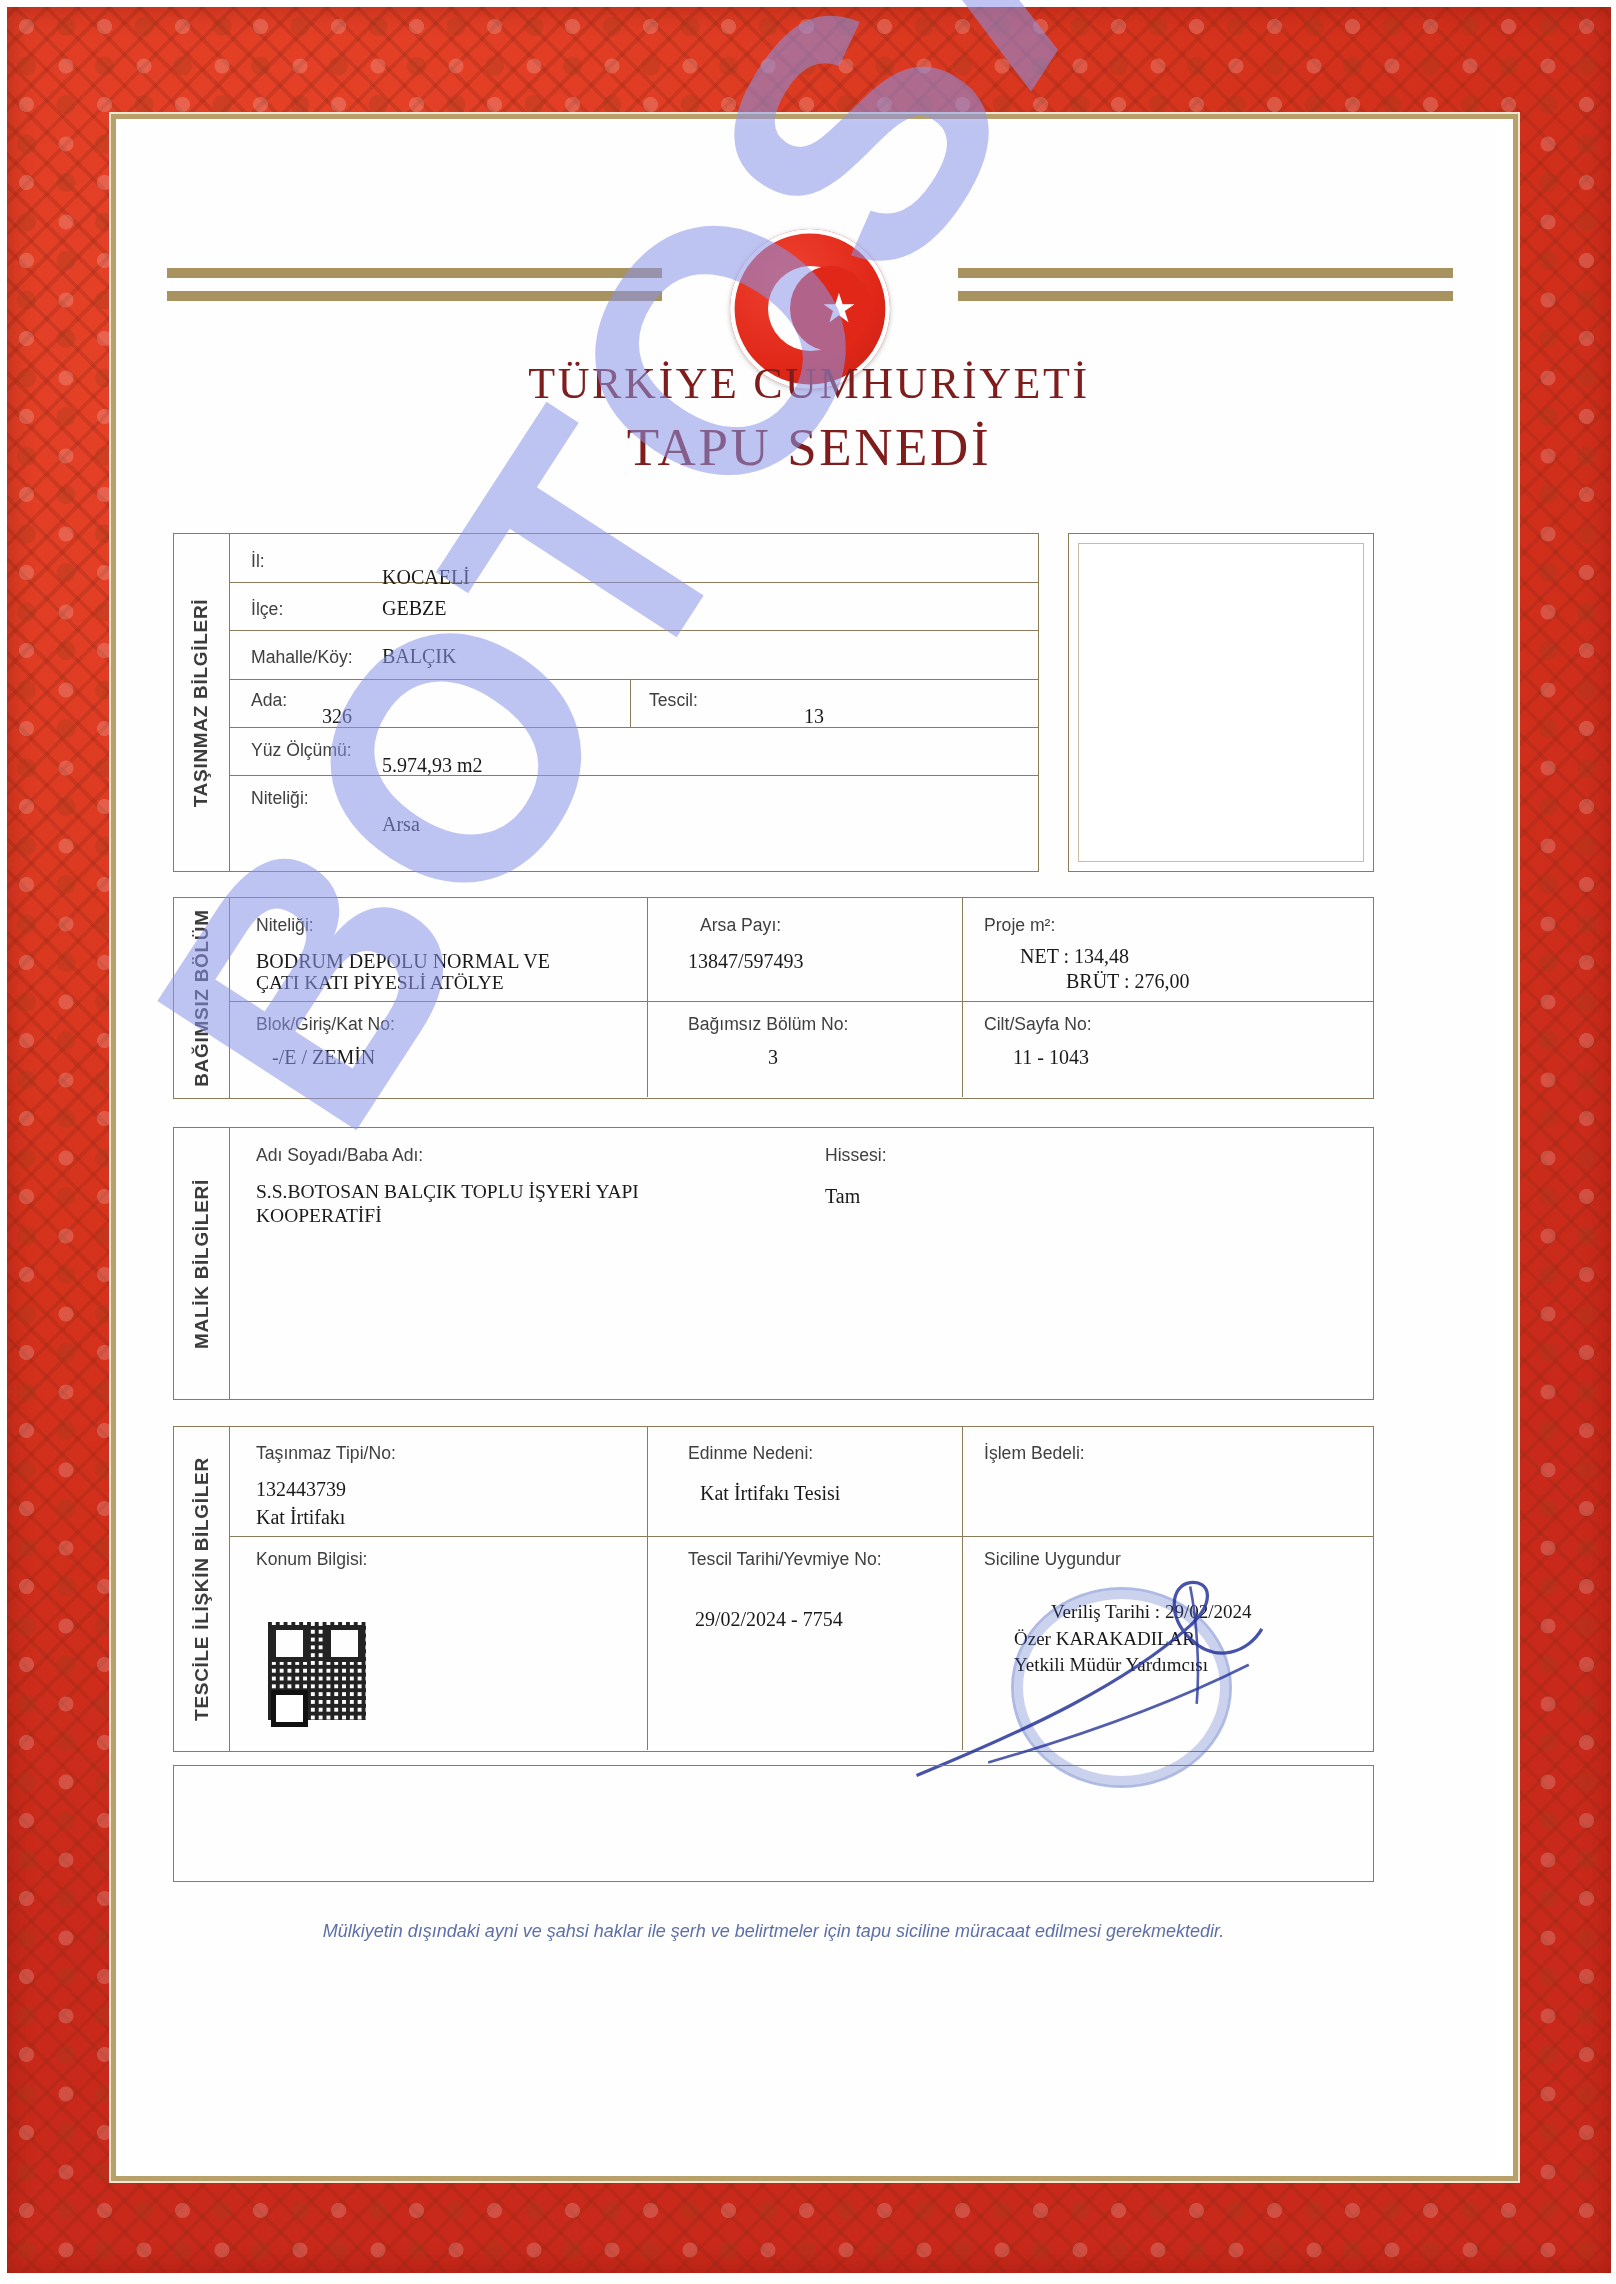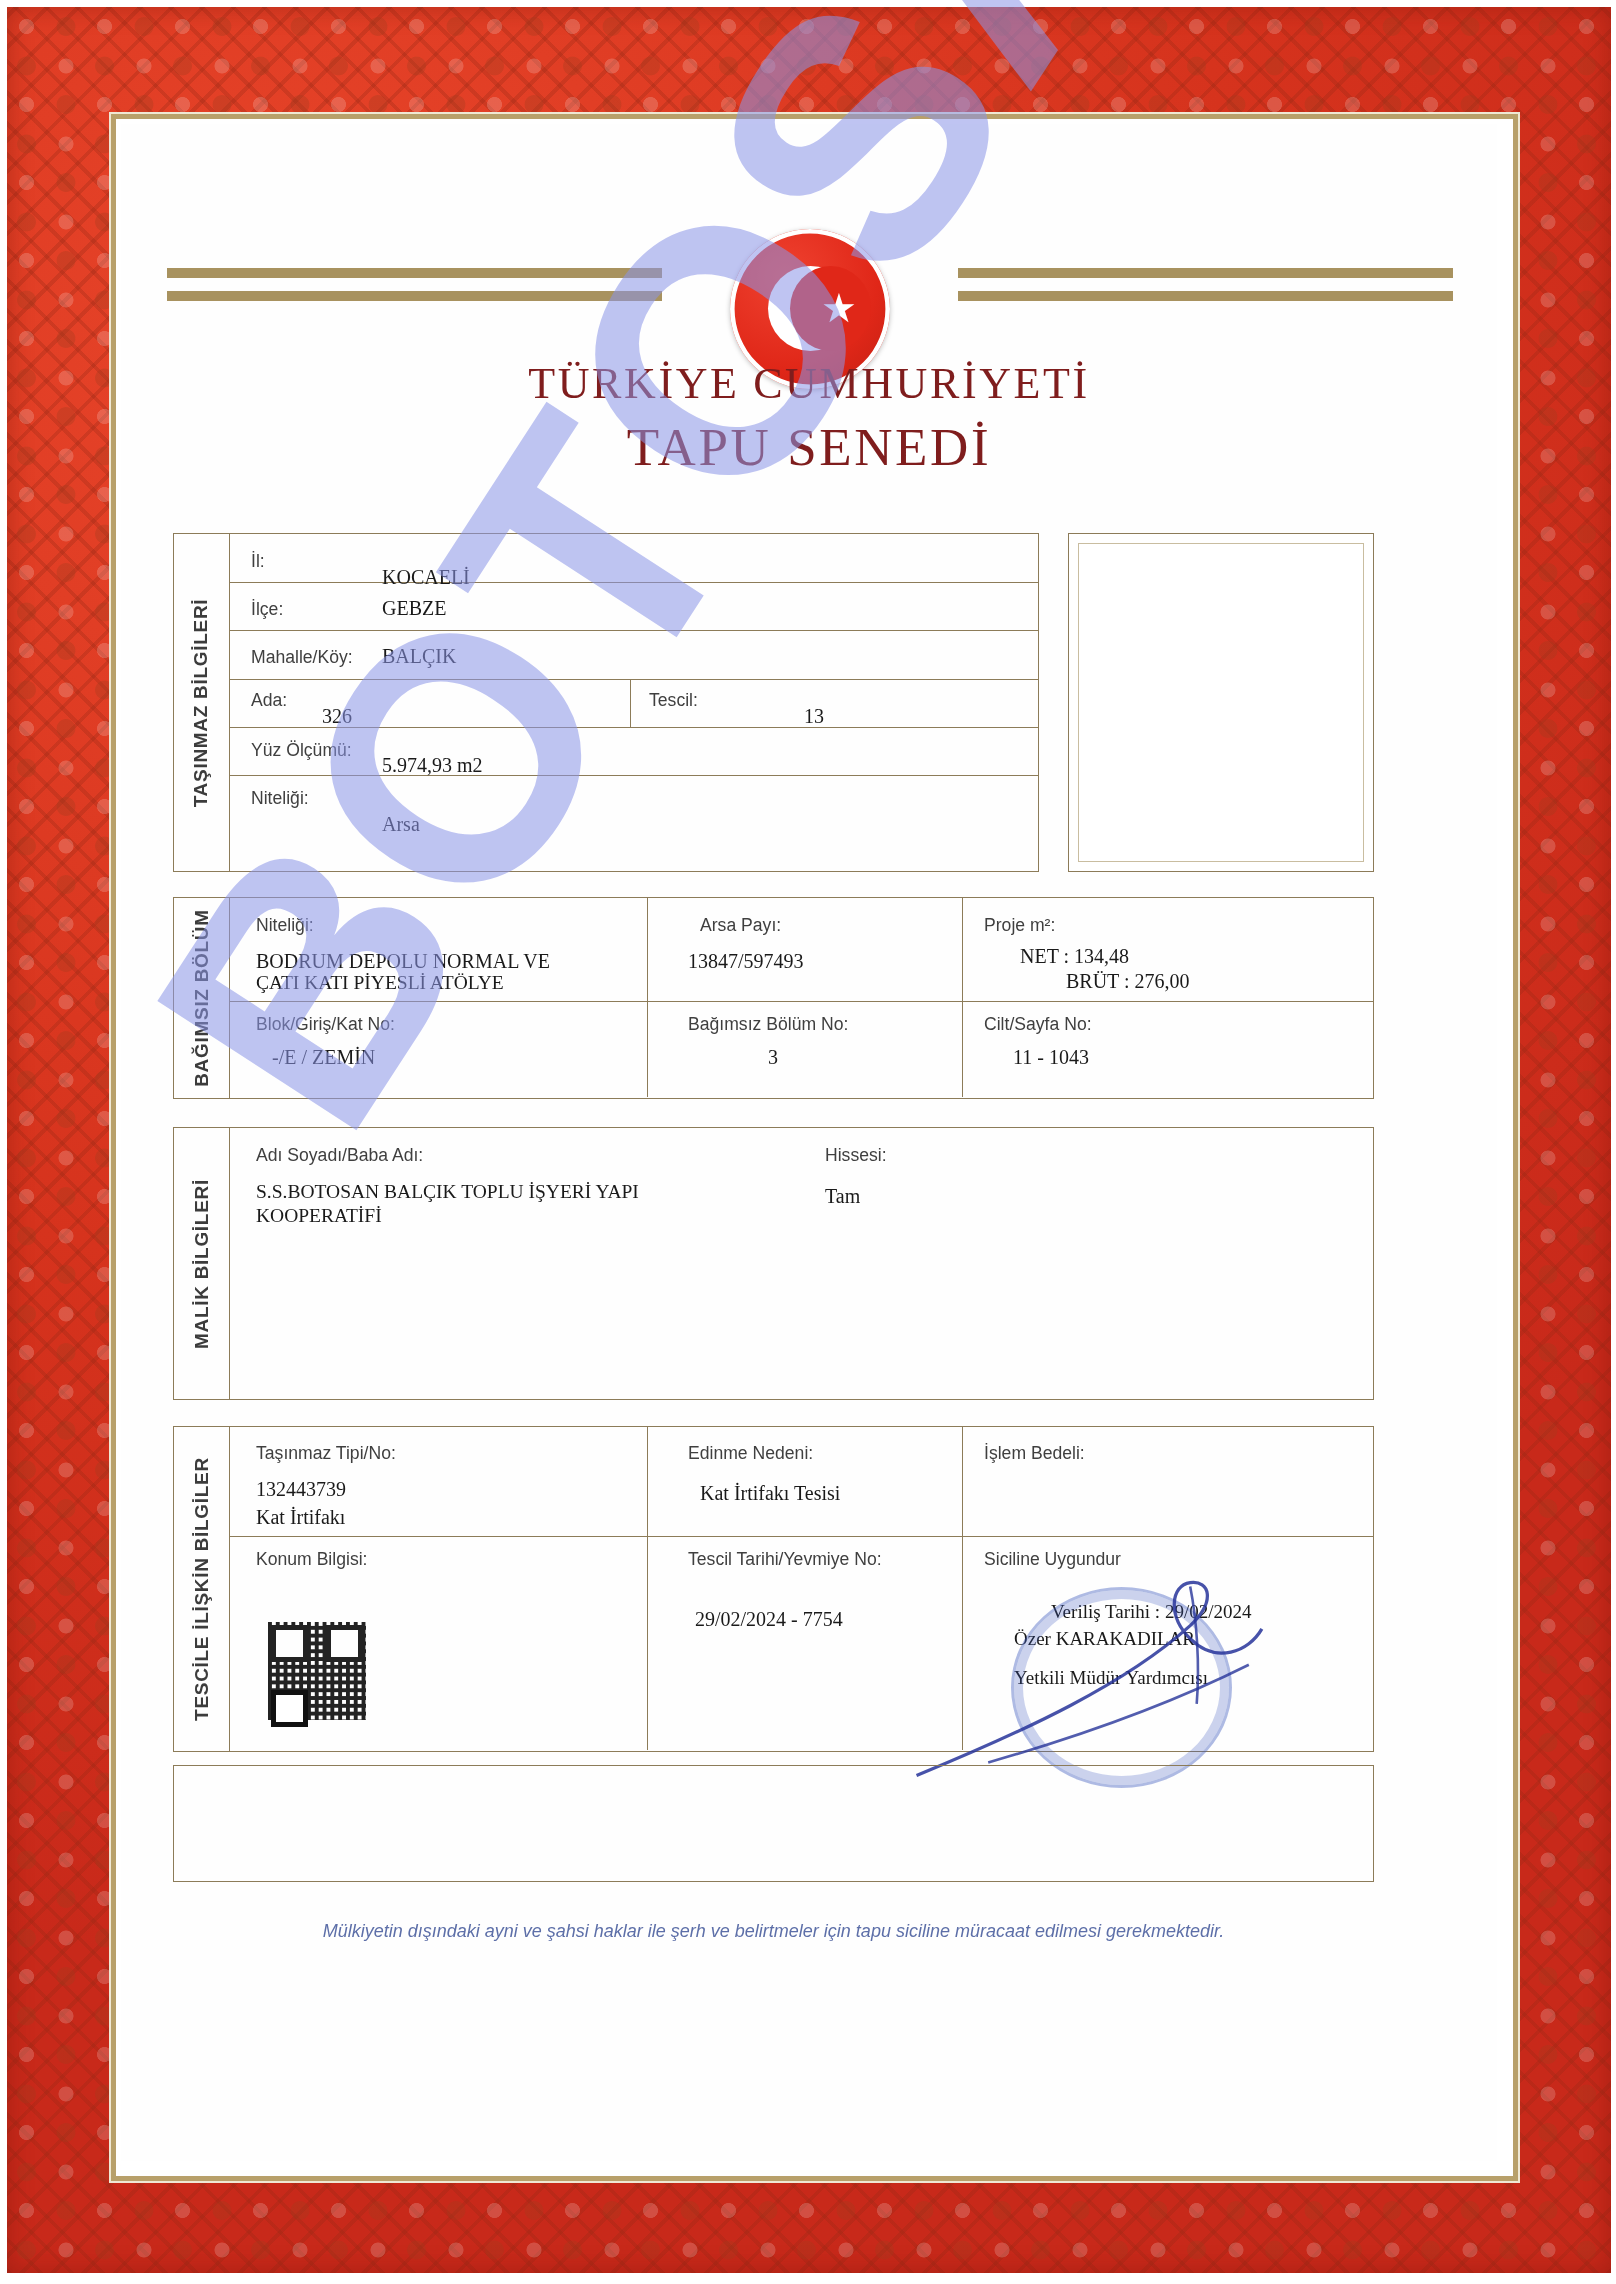--- a/index.html
+++ b/index.html
@@ -402,21 +402,21 @@
       <div class="cell-label" style="left:82px; top:122px;">Konum Bilgisi:</div>
       <div class="qr"></div>
       <div class="qr-b"></div>
 
       <div class="cell-label" style="left:514px; top:122px;">Tescil Tarihi/Yevmiye No:</div>
       <div class="cell-value" style="left:521px; top:181px;">29/02/2024 - 7754</div>
 
       <div class="cell-label" style="left:810px; top:122px;">Siciline Uygundur</div>
       <div class="cell-value" style="left:840px; top:174px; font-size:19px;margin-left:37px;">Veriliş Tarihi : 29/02/2024</div>
       <div class="cell-value" style="left:840px; top:201px; font-size:19px;">Özer KARAKADILAR</div>
-      <div class="cell-value" style="left:840px; top:240px; font-size:19px;">Yetkili Müdür Yardımcısı</div>
+      <div class="cell-value" style="left:840px; top:227px; font-size:19px;">Yetkili Müdür Yardımcısı</div>
 
       <div class="stamp"></div>
       <svg class="signature" viewBox="0 0 620 330">
         <path d="M10 320 C 180 250, 330 180, 430 90 C 470 52, 460 20, 430 24 C 400 28, 395 75, 430 110 C 470 150, 520 130, 540 95" fill="none" stroke="#27349a" stroke-width="5" opacity="0.85"></path>
         <path d="M120 300 C 260 260, 400 210, 520 150" fill="none" stroke="#27349a" stroke-width="4" opacity="0.8"></path>
         <path d="M430 30 C 440 80, 445 150, 440 210" fill="none" stroke="#27349a" stroke-width="4" opacity="0.8"></path>
       </svg>
     </div>
 
     <div class="block" id="blk-bottom"></div>

